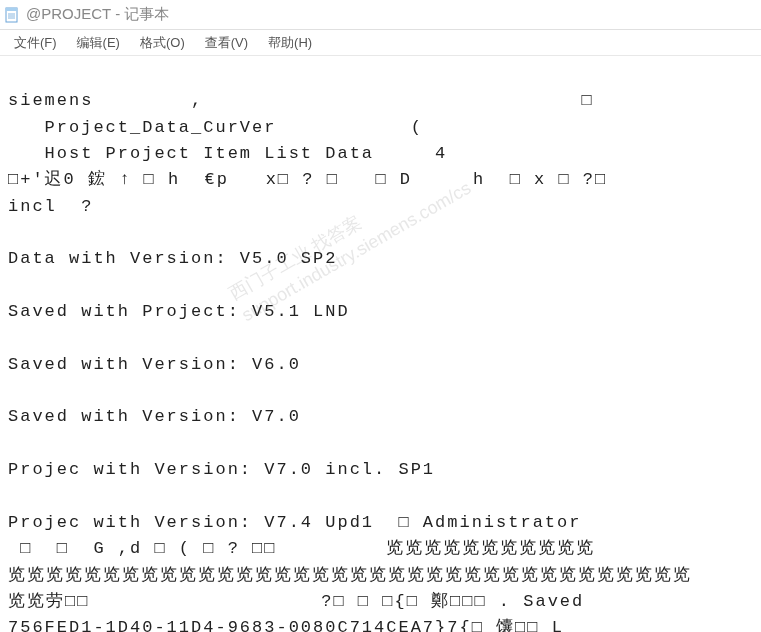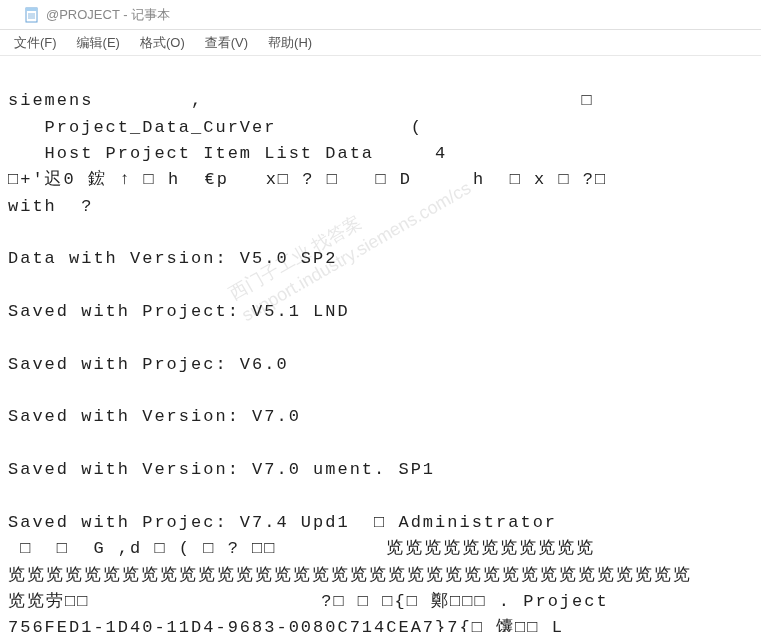--- a/index.html
+++ b/index.html
@@ -8,22 +8,22 @@
       font-family: "Microsoft YaHei", "SimSun", Arial, sans-serif;
       background: #fff;
       color: #000;
     }
     .titlebar {
       height: 30px;
       background: #fff;
       border-bottom: 1px solid #e0e0e0;
       display: flex;
       align-items: center;
-      padding: 0 24px;
-      font-size: 13px;
+      padding: 0 4px;
+      font-size: 15px;
       color: #888;
     }
     .titlebar .icon {
       width: 16px;
       height: 16px;
       margin-right: 6px;
       display: inline-flex;
       align-items: center;
       justify-content: center;
     }
@@ -87,34 +87,34 @@
   <div class="menu-item">格式(O)</div>
   <div class="menu-item">查看(V)</div>
   <div class="menu-item">帮助(H)</div>
 </div>
 
 <div class="content">
 <span>siemens        ,                               □</span>
 <span>   Project_Data_CurVer           (</span>
 <span>   Host Project Item List Data     4</span>
 <span>□+'迟0 鋐 ↑ □ h  €p   x□ ? □   □ D     h  □ x □ ?□</span>
-<span>with  ?</span>
+<span>incl  ?</span>
 <span></span>
 <span>Data with Version: V5.0 SP2</span>
 <span></span>
 <span>Saved with Project: V5.1 LND</span>
 <span></span>
-<span>Saved with Projec: V6.0</span>
+<span>Saved with Version: V6.0</span>
 <span></span>
 <span>Saved with Version: V7.0</span>
 <span></span>
-<span>Saved with Version: V7.0 ument. SP1</span>
+<span>Projec with Version: V7.0 incl. SP1</span>
 <span></span>
-<span>Saved with Projec: V7.4 Upd1  □ Administrator</span>
+<span>Projec with Version: V7.4 Upd1  □ Administrator</span>
 <span> □  □  G ,d □ ( □ ? □□         览览览览览览览览览览览</span>
 <span>览览览览览览览览览览览览览览览览览览览览览览览览览览览览览览览览览览览览</span>
-<span>览览劳□□                   ?□ □ □{□ 鄭□□□ . Project</span>
+<span>览览劳□□                   ?□ □ □{□ 鄭□□□ . Saved</span>
 <span>756FED1-1D40-11D4-9683-0080C714CEA7}7{□ 馕□□ L</span>
   <div class="watermark">
     <div>西门子工业 找答案</div>
     <div>support.industry.siemens.com/cs</div>
   </div>
 </div>
 
 </body></html>

